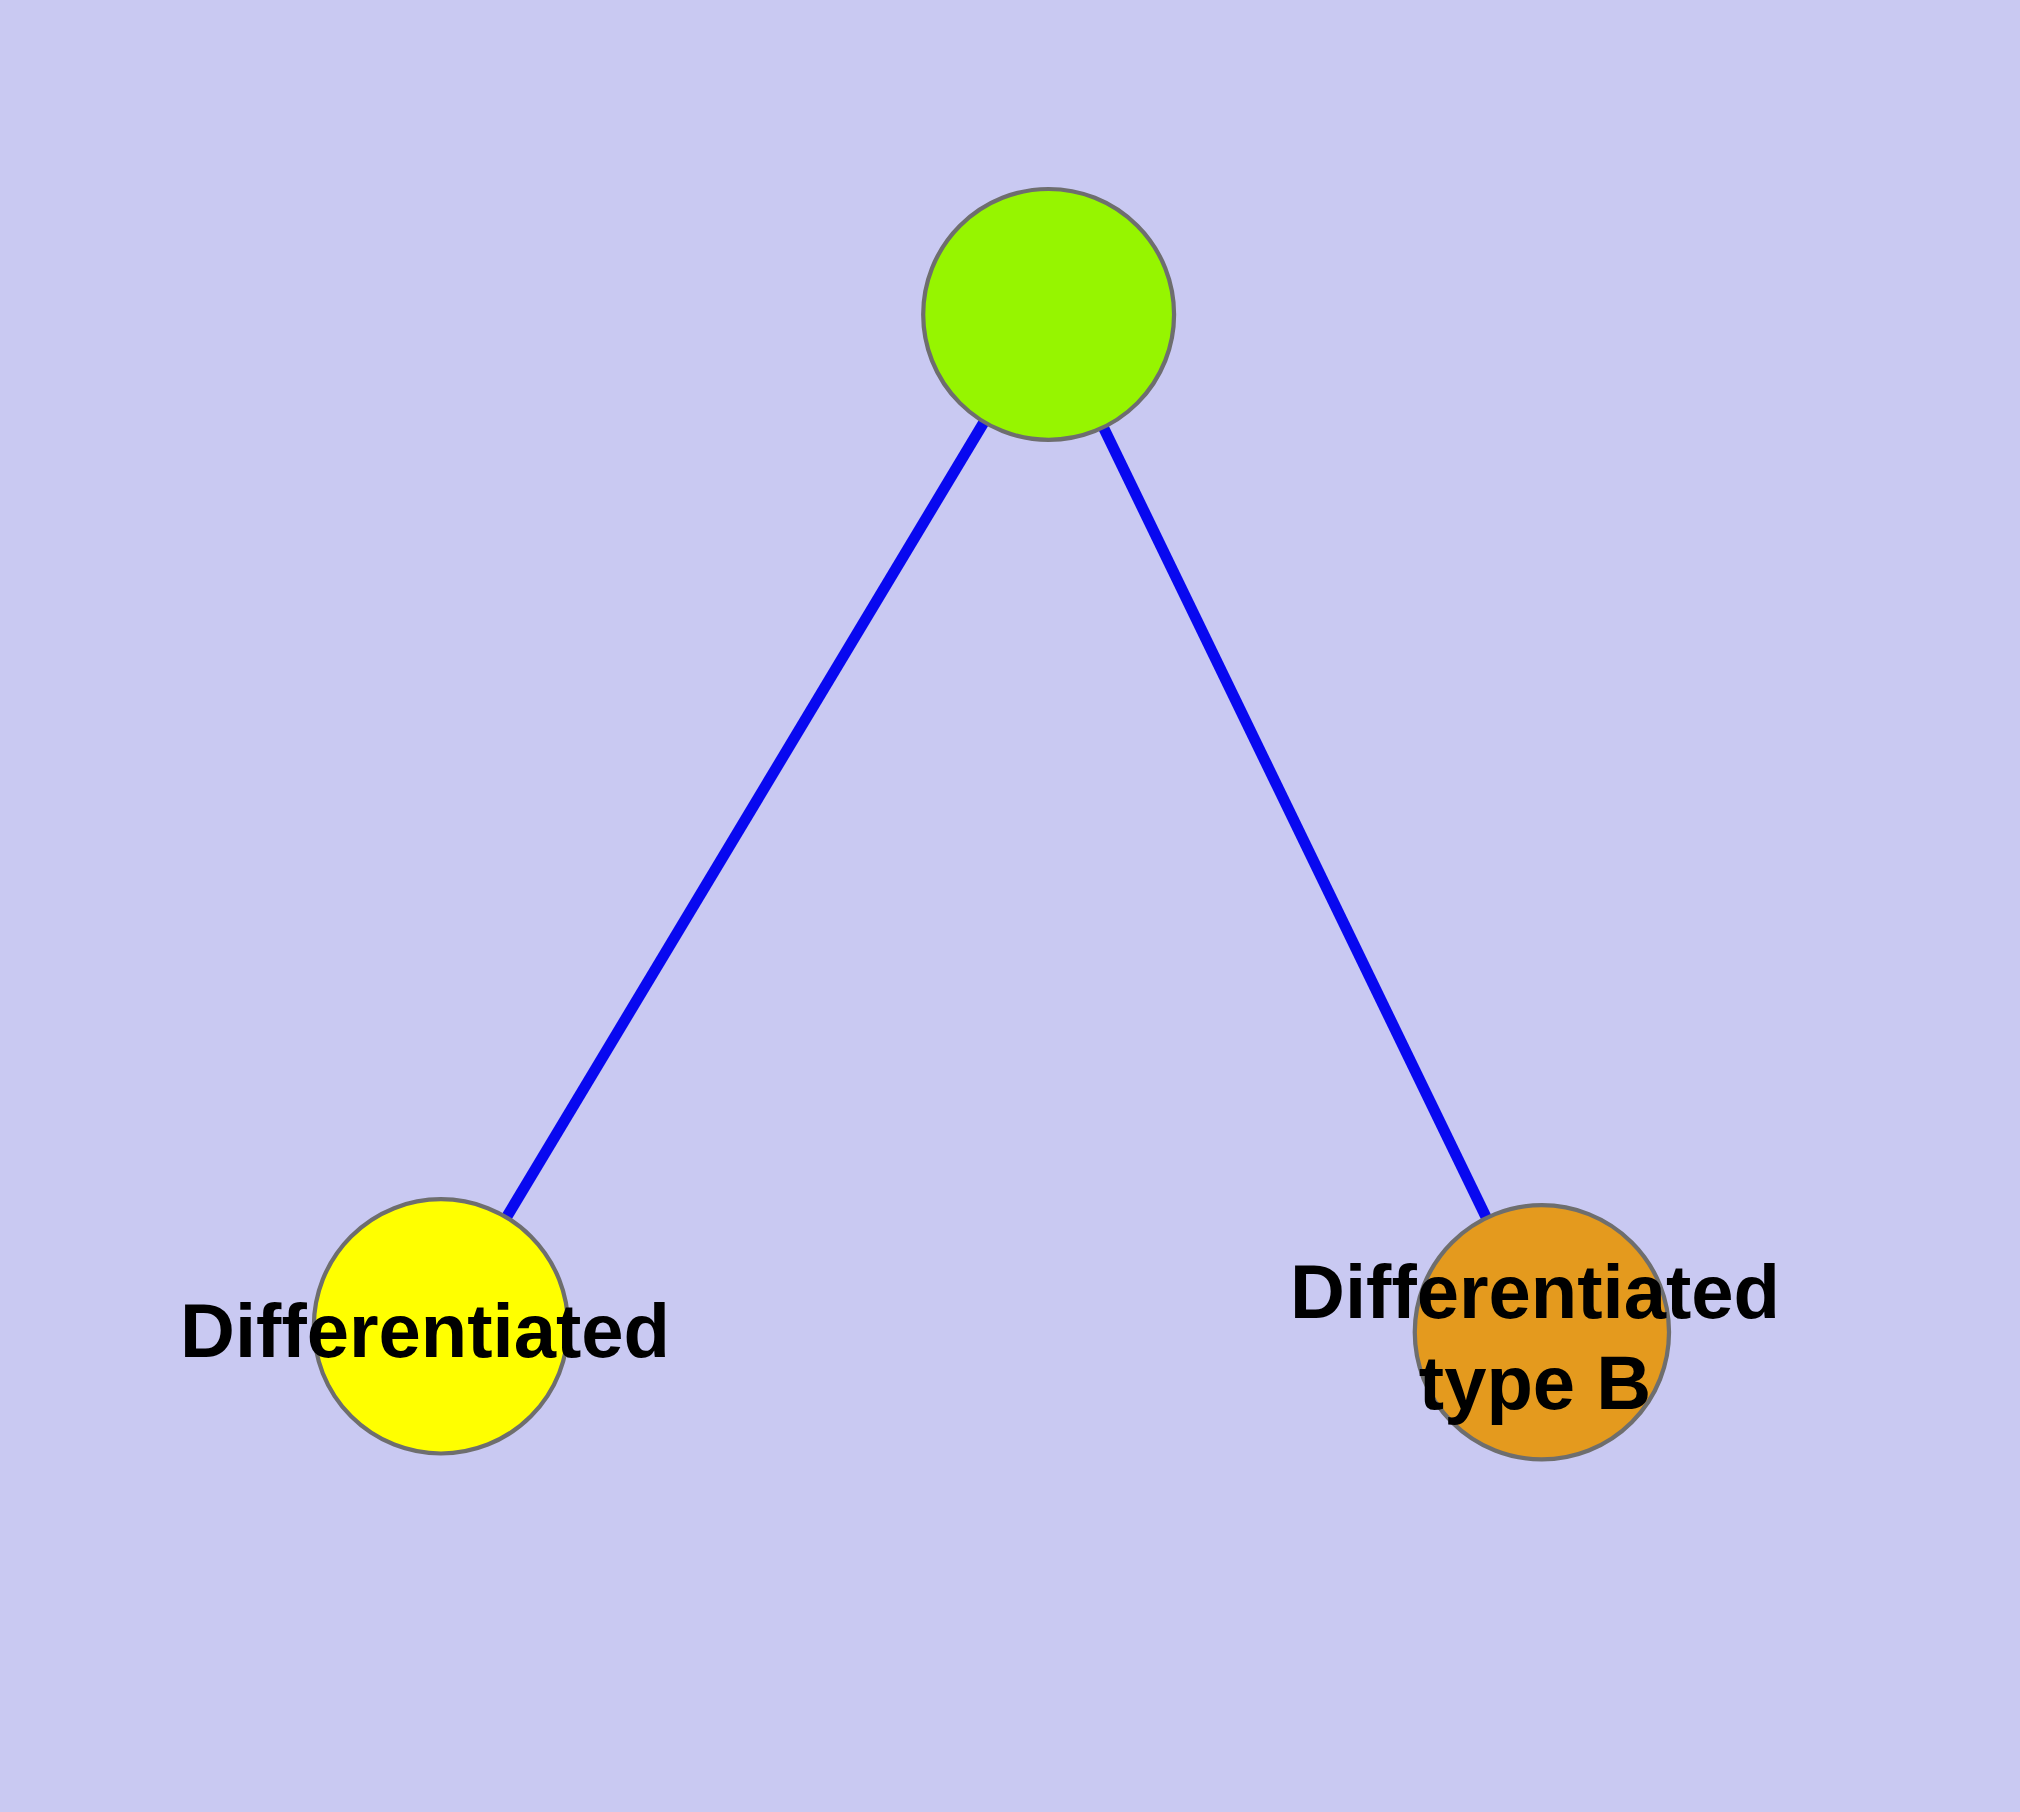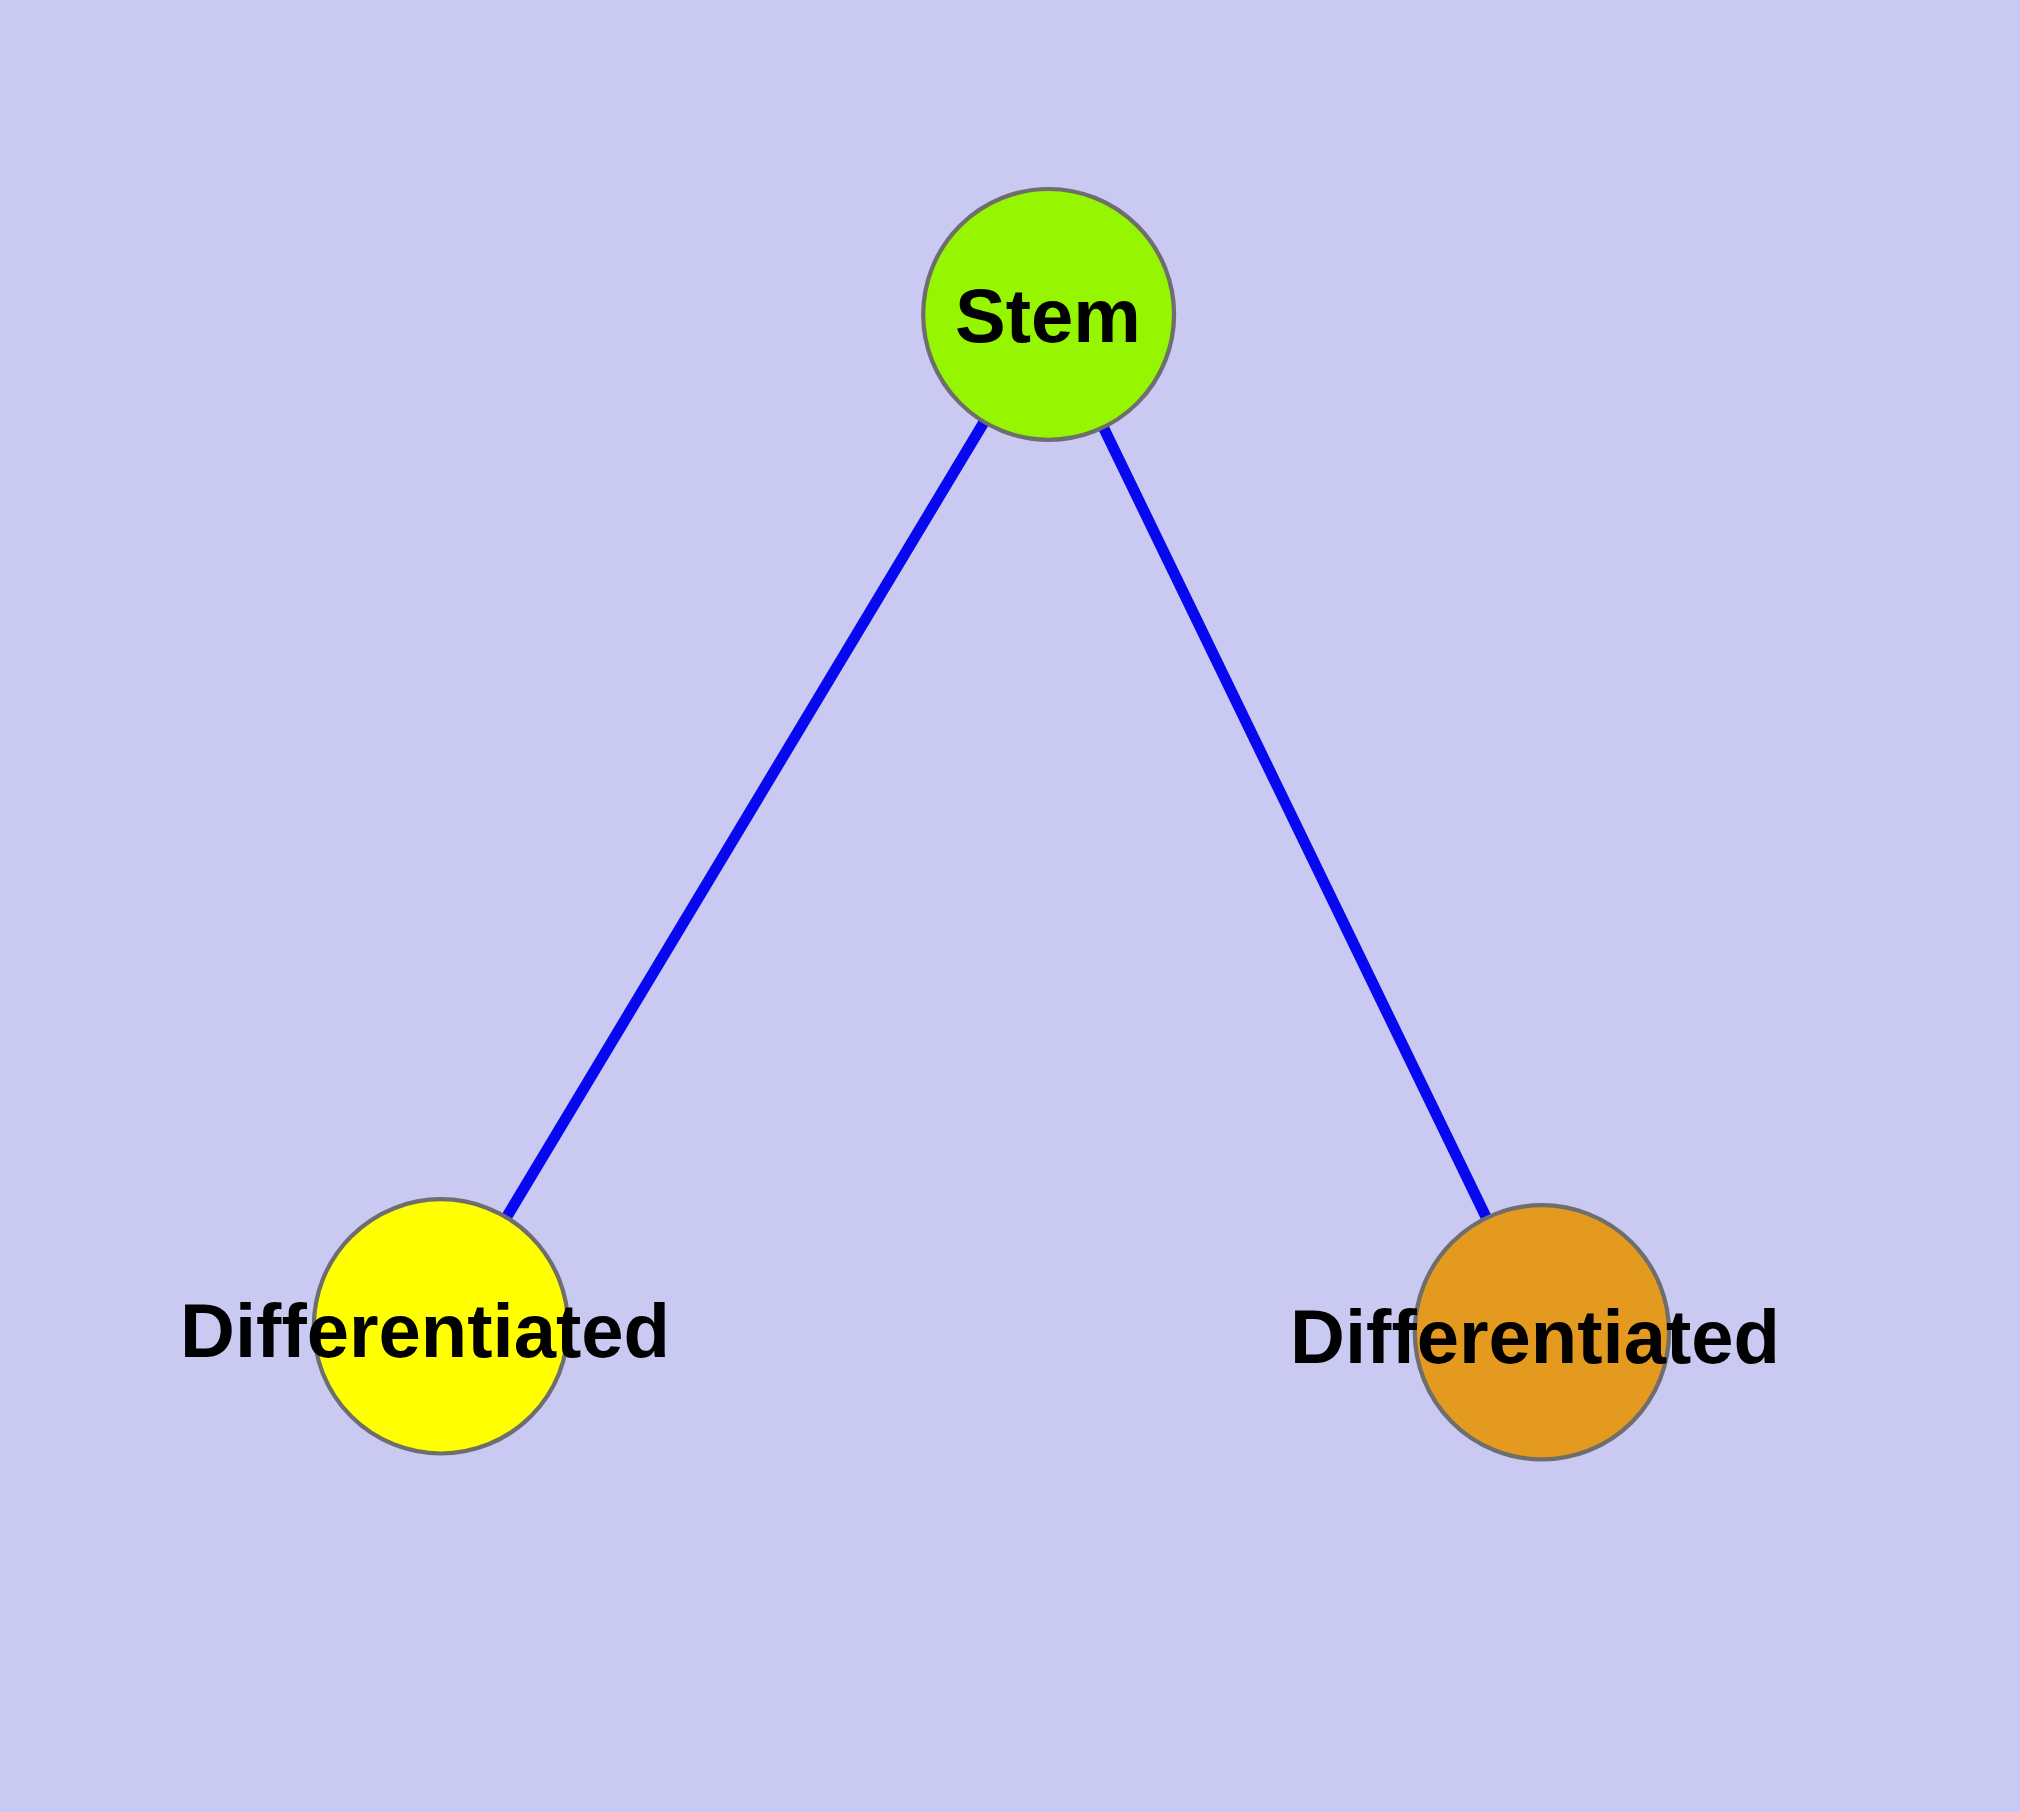--- a/index.html
+++ b/index.html
@@ -50,26 +50,24 @@
   <svg class="graph-svg" width="2021" height="1812" viewBox="0 0 2384 2138">
 
     <line class="edge" x1="1237" y1="371" x2="520" y2="1565" stroke="#0808F0"></line>
     <line class="edge" x1="1237" y1="371" x2="1819" y2="1572" stroke="#0808F0"></line>
 
     <circle class="node-circle" cx="1237" cy="371" r="148" fill="#96F500"></circle>
     <circle class="node-circle" cx="520" cy="1565" r="150" fill="#FFFF00"></circle>
     <circle class="node-circle" cx="1819" cy="1572" r="150" fill="#E49A1E"></circle>
   </svg>
 
-  <div class="node-label" style="left:1048px; top:316px;">
-    <span>Stem</span>
-  </div>
 
   <div class="node-label" style="left:425px; top:1331px;">
     <span>Differentiated</span>
   </div>
 
   <div class="node-label" style="left:1535px; top:1337px;">
     <span>Differentiated</span>
+    <span>type B</span>
   </div>
 
 </div>
 
 
 </body></html>

